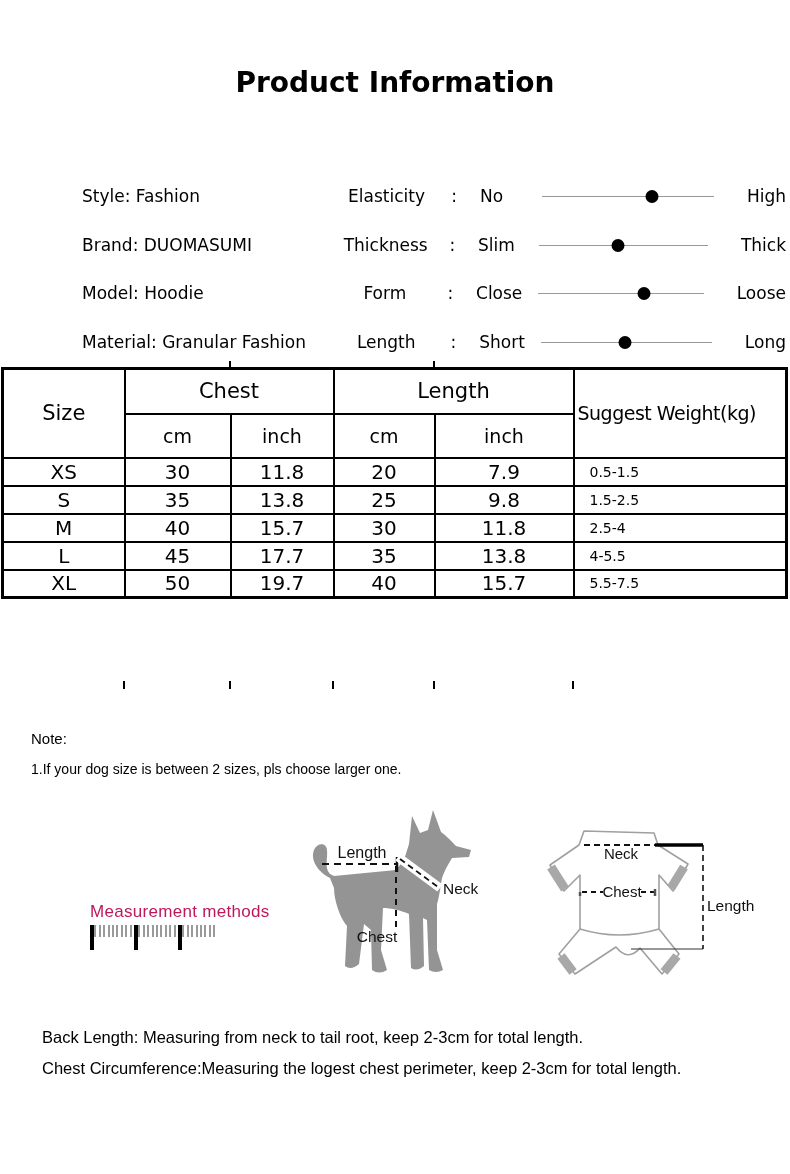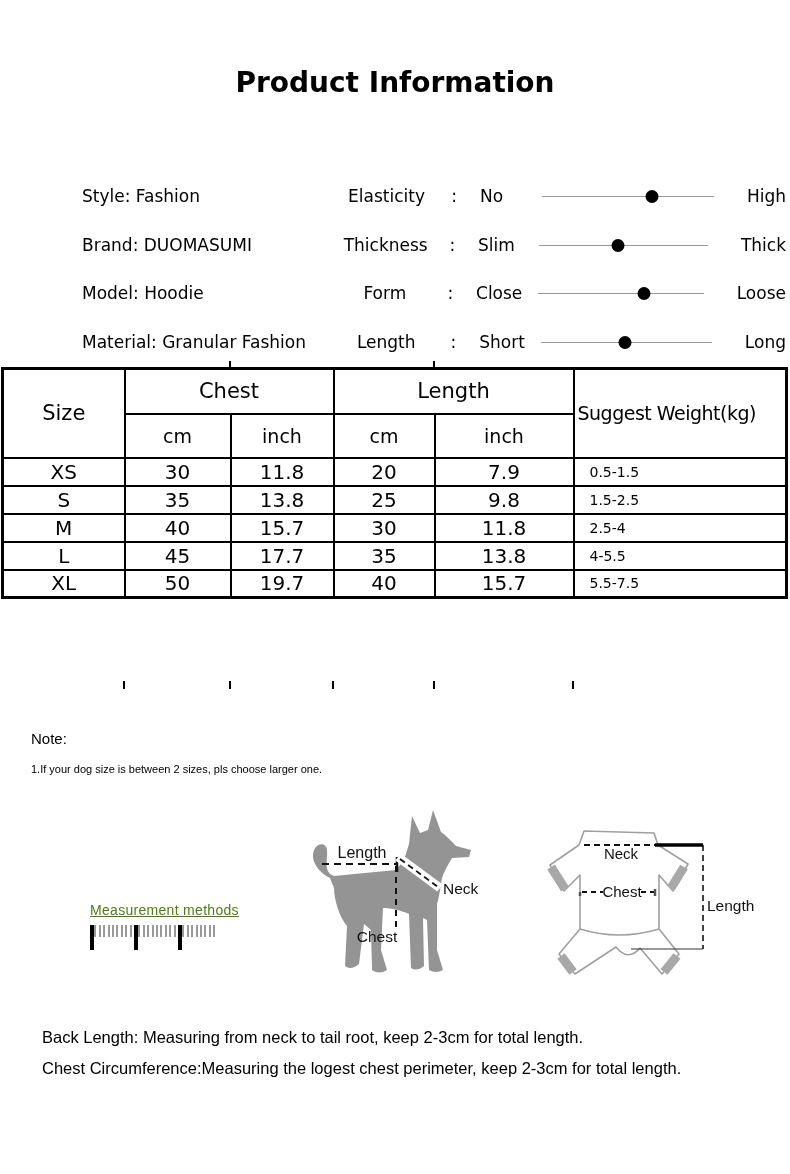--- a/index.html
+++ b/index.html
@@ -34,24 +34,24 @@
   #size-table th.sub { font-size:19px; }
   #size-table th.wt { font-size:19px; text-align:left; padding-left:3px; letter-spacing:-0.5px; }
   #size-table td { font-size:20px; text-align:center; }
   #size-table td.c-weight { text-align:left; padding-left:15px; font-size:14px; }
   tr.hr1 { height:45px; } tr.hr2 { height:44px; }
   #size-table tbody tr { height:28px; }
   .tbl-stub { position:absolute; width:2px; background:#000; }
   
   #notes { position:absolute; left:31px; top:700px; width:740px; font-family:"Liberation Sans", sans-serif;margin-top:30px; }
   #notes .nt-head { font-size:15px; margin-bottom:9px; }
-  #notes .nt-item { font-size:11px; line-height:26px; white-space:nowrap; }
+  #notes .nt-item { font-size:14px; line-height:26px; white-space:nowrap; }
   
   #measure-caption { position:absolute; left:90px; top:902px; font-family:"Liberation Sans", sans-serif;
-    font-size:14px; color:#4d7c0f; letter-spacing:0.3px;text-decoration:underline; }
+    font-size:17px; color:#be185d; letter-spacing:0.3px; }
   #ruler { position:absolute; left:90px; top:925px; width:130px; height:25px; }
   #ruler .minor { position:absolute; left:0; top:0; width:128px; height:12px;
     background:repeating-linear-gradient(to right, #9a9a9a 0 2px, transparent 2px 4.4px); }
   #ruler .major { position:absolute; top:0; width:4px; height:25px; background:#000; }
   #dog-diagram { position:absolute; left:300px; top:800px; }
   #garment-diagram { position:absolute; left:540px; top:812px; }
   .svg-label { font-family:"Liberation Sans", sans-serif; fill:#111; }
   
   #instructions { position:absolute; left:42px; top:1022px; width:730px;
     font-family:"Liberation Sans", sans-serif; font-size:16.5px; }

